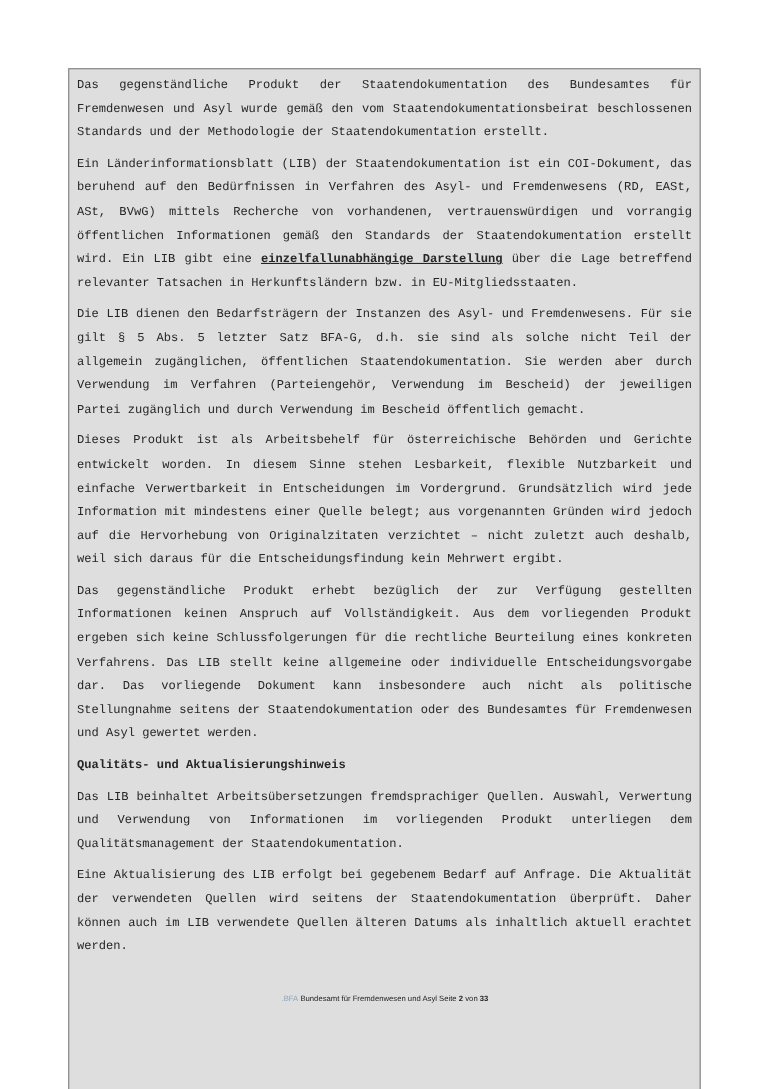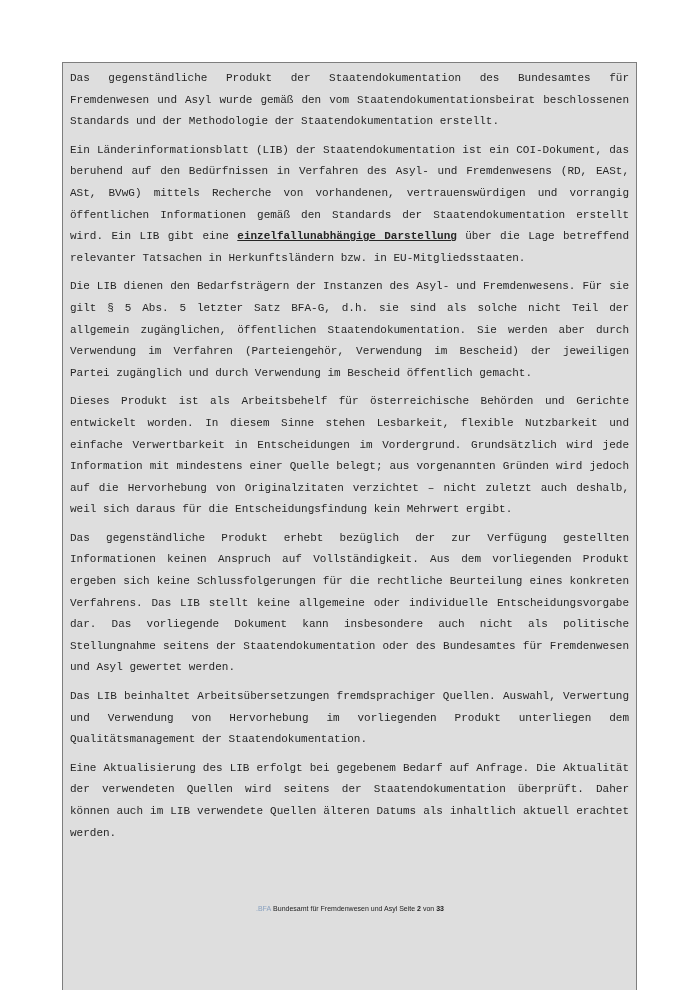--- a/index.html
+++ b/index.html
@@ -76,22 +76,23 @@
 
     <p><span>Ein Länderinformationsblatt (LIB) der Staatendokumentation ist ein COI-Dokument, das beruhend auf den Bedürfnissen in Verfahren des Asyl- und Fremdenwesens (RD, EASt, ASt, BVwG) mittels Recherche von vorhandenen, vertrauenswürdigen und vorrangig öffentlichen Informationen gemäß den Standards der Staatendokumentation erstellt wird. Ein LIB gibt eine </span><span class="emph-bold-underline">einzelfallunabhängige Darstellung</span><span> über die Lage betreffend relevanter Tatsachen in Herkunftsländern bzw. in EU-Mitgliedsstaaten.</span></p>
 
     <p>Die LIB dienen den Bedarfsträgern der Instanzen des Asyl- und Fremdenwesens. Für sie gilt § 5 Abs. 5 letzter Satz BFA-G, d.h. sie sind als solche nicht Teil der allgemein zugänglichen, öffentlichen Staatendokumentation. Sie werden aber durch Verwendung im Verfahren (Parteiengehör, Verwendung im Bescheid) der jeweiligen Partei zugänglich und durch Verwendung im Bescheid öffentlich gemacht.</p>
 
     <p>Dieses Produkt ist als Arbeitsbehelf für österreichische Behörden und Gerichte entwickelt worden. In diesem Sinne stehen Lesbarkeit, flexible Nutzbarkeit und einfache Verwertbarkeit in Entscheidungen im Vordergrund. Grundsätzlich wird jede Information mit mindestens einer Quelle belegt; aus vorgenannten Gründen wird jedoch auf die Hervorhebung von Originalzitaten verzichtet – nicht zuletzt auch deshalb, weil sich daraus für die Entscheidungsfindung kein Mehrwert ergibt.</p>
 
     <p>Das gegenständliche Produkt erhebt bezüglich der zur Verfügung gestellten Informationen keinen Anspruch auf Vollständigkeit. Aus dem vorliegenden Produkt ergeben sich keine Schlussfolgerungen für die rechtliche Beurteilung eines konkreten Verfahrens. Das LIB stellt keine allgemeine oder individuelle Entscheidungsvorgabe dar. Das vorliegende Dokument kann insbesondere auch nicht als politische Stellungnahme seitens der Staatendokumentation oder des Bundesamtes für Fremdenwesen und Asyl gewertet werden.</p>
 
 
+    <p class="section-heading">Qualitäts- und Aktualisierungshinweis</p>
 
-    <p>Das LIB beinhaltet Arbeitsübersetzungen fremdsprachiger Quellen. Auswahl, Verwertung und Verwendung von Hervorhebung im vorliegenden Produkt unterliegen dem Qualitätsmanagement der Staatendokumentation.</p>
+    <p>Das LIB beinhaltet Arbeitsübersetzungen fremdsprachiger Quellen. Auswahl, Verwertung und Verwendung von Informationen im vorliegenden Produkt unterliegen dem Qualitätsmanagement der Staatendokumentation.</p>
 
     <p>Eine Aktualisierung des LIB erfolgt bei gegebenem Bedarf auf Anfrage. Die Aktualität der verwendeten Quellen wird seitens der Staatendokumentation überprüft. Daher können auch im LIB verwendete Quellen älteren Datums als inhaltlich aktuell erachtet werden.</p>
 
   </div>
 
   <div class="page-footer"><span class="bfa-logo">.BFA</span>&nbsp;<span>Bundesamt für Fremdenwesen und Asyl</span>&nbsp;<span>Seite</span>&nbsp;<span class="page-num">2</span>&nbsp;<span>von</span>&nbsp;<span class="page-num">33</span></div>
 
 </div>
 
 </body></html>

